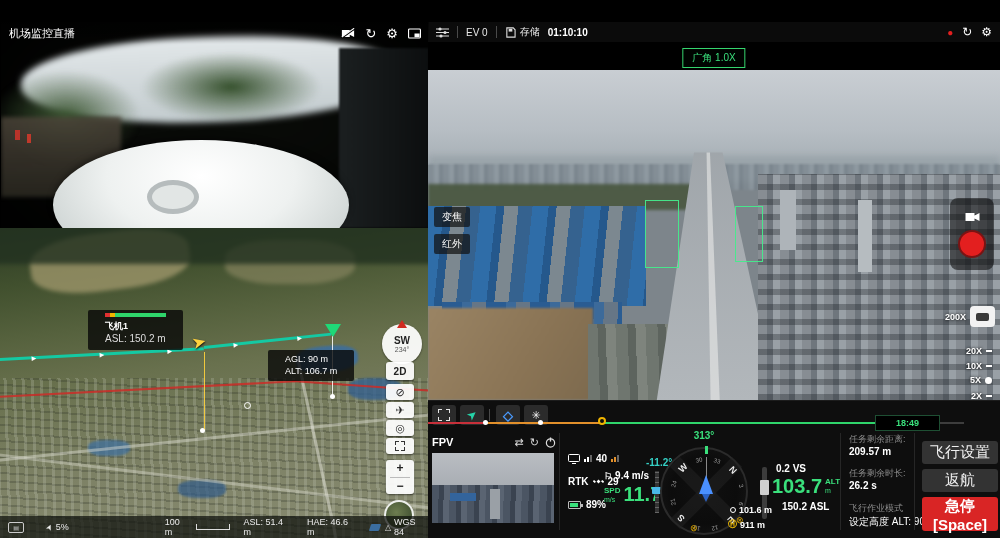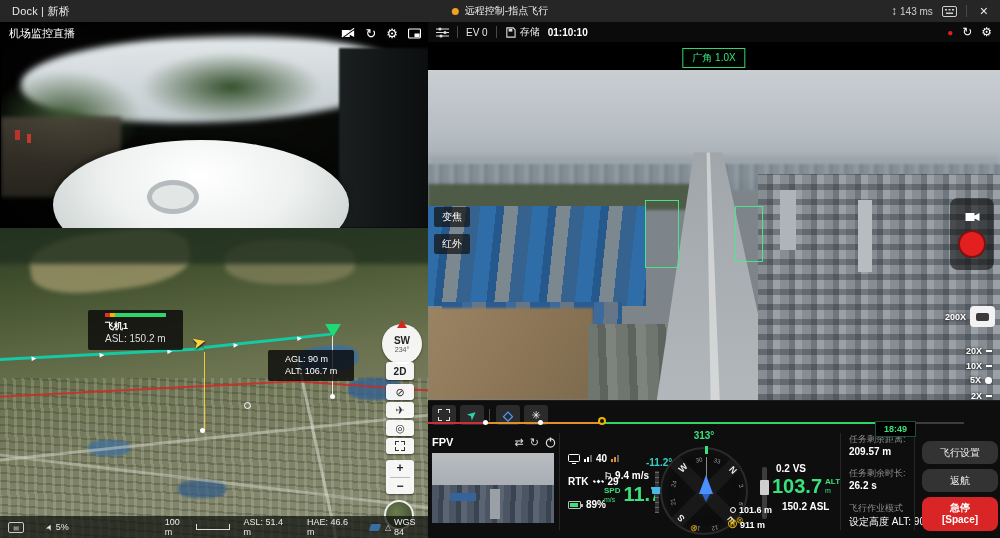--- a/index.html
+++ b/index.html
@@ -53,42 +53,42 @@
   #msg-glyph { width:13px; height:8px; background:#3a3a3a; border-radius:2px; position:relative; }
   #msg-glyph:after { content:""; position:absolute; left:2px; bottom:-3px; border:3px solid transparent; border-top-color:#3a3a3a; }
 
   
   #bpanel { left:428px; top:400px; width:572px; height:138px; background:#0e0e0e; border-top:1px solid #1c1c1c; }
   .tool-btn { position:absolute; top:4px; width:24px; height:20px; background:#2b2b2b; border-radius:3px; display:flex; align-items:center; justify-content:center; }
   #tl-base { position:absolute; left:0; top:21px; width:536px; height:2px; background:#3d3d3d; }
   .tl-seg { position:absolute; top:21px; height:2px; }
   .tl-dot { position:absolute; top:19px; width:5px; height:5px; border-radius:50%; background:#fff; }
   #tl-ring { position:absolute; left:170px; top:16px; width:8px; height:8px; border-radius:50%; border:2px solid #f0b400; background:#0e0e0e; z-index:2; }
-  #tl-time { position:absolute; left:447px; top:20px; background:#000; border:1px solid #1e4f33; color:#3ae07c; font-size:9px; font-weight:bold; padding:0 8px; line-height:14px; z-index:2; }
+  #tl-time { position:absolute; left:447px; top:14px; background:#000; border:1px solid #1e4f33; color:#3ae07c; font-size:9px; font-weight:bold; padding:0 20px; line-height:14px; z-index:2; }
 
   #fpv { position:absolute; left:4px; top:32px; width:124px; }
   #fpv-head { display:flex; align-items:center; height:18px; }
   #fpv-title { font-size:11px; font-weight:bold; color:#fff; }
   #fpv-icons { margin-left:auto; display:flex; gap:6px; align-items:center; color:#ddd; font-size:11px; }
   #fpv-thumb { position:relative; margin-top:2px; width:122px; height:70px; background:#3c434e; overflow:hidden; box-shadow:inset 0 0 18px 6px rgba(0,0,0,.65); }
 
   .tele-t { position:absolute; color:#fff; font-size:10px; font-weight:bold; white-space:nowrap; }
   #compass { position:absolute; left:232px; top:46px; width:88px; height:88px; border-radius:50%;
              background:radial-gradient(circle at 50% 50%, #101010 0%, #0c0c0c 55%, #181818 100%); border:2px solid #2b2b2b; }
   .cx { position:absolute; left:0; top:37px; width:88px; height:14px; background:rgba(34,34,34,.55); }
   .cl { position:absolute; font-size:9px; font-weight:bold; color:#ececec; }
   .cn { position:absolute; font-size:6px; color:#9a9a9a; }
   #ac-arrow { position:absolute; left:37px; top:26px; width:0; height:0; border-left:7px solid transparent; border-right:7px solid transparent; border-bottom:19px solid #4a90ff; }
   #ac-tail { position:absolute; left:40px; top:45px; width:0; height:0; border-left:4px solid transparent; border-right:4px solid transparent; border-top:8px solid #2b62c4; }
   .gim { position:absolute; color:#d9a400; font-size:9px; }
   .vgauge { position:absolute; background:#4a4a4a; }
   .mission-l { position:absolute; color:#8c8c8c; font-size:9px; white-space:nowrap; }
   .mission-v { position:absolute; color:#fff; font-size:10px; font-weight:bold; white-space:nowrap; }
   .pdiv { position:absolute; width:1px; background:#262626; top:32px; bottom:8px; }
-  .act-btn { position:absolute; left:494px; width:76px; height:23px; background:#333; color:#f0f0f0; font-size:10px; border:none; border-radius:8px; font-family:"Liberation Sans",sans-serif; }
+  .act-btn { position:absolute; left:494px; width:76px; height:23px; background:#333; color:#f0f0f0; font-size:15px; border:none; border-radius:3px; font-family:"Liberation Sans",sans-serif; }
   #estop { height:34px; background:#d92525; color:#fff; font-weight:bold; line-height:1.25; }
 
   
   .corner-frame { position:relative; width:12px; height:12px; }
   .corner-frame i { position:absolute; width:4px; height:4px; border:1.4px solid #e6e6e6; }
   .corner-frame i:nth-child(1){ left:0; top:0; border-right:none; border-bottom:none; }
   .corner-frame i:nth-child(2){ right:0; top:0; border-left:none; border-bottom:none; }
   .corner-frame i:nth-child(3){ left:0; bottom:0; border-right:none; border-top:none; }
   .corner-frame i:nth-child(4){ right:0; bottom:0; border-left:none; border-top:none; }
   .battery { position:relative; width:13px; height:8px; border:1px solid #bbb; border-radius:1px; }
@@ -96,42 +96,20 @@
   .battery:after { content:""; position:absolute; right:-3px; top:2px; width:2px; height:3px; background:#bbb; }
   .sigbars { display:inline-flex; align-items:flex-end; gap:1px; }
   .sigbars i { width:2px; background:#fff; }
   .scalebar { width:34px; height:6px; border-left:1.5px solid #ddd; border-right:1.5px solid #ddd; border-bottom:1.5px solid #ddd; }
 </style>
 </head>
 <body>
 
 <div id="app">
 
-  <div id="topbar" class="abs">
-    <span id="win-title">Dock | 新桥</span>
-    <div id="mode-wrap">
-      <span class="dot"></span>
-      <span style="font-size:10px;color:#eee;">远程控制-指点飞行</span>
-    </div>
-    <div id="top-right">
-      <span id="latency">
-        <span class="tb-ic">↕</span>
-        <span>143 ms</span>
-      </span>
-      <svg width="15" height="11" viewBox="0 0 15 11">
-          <rect x="0.5" y="0.5" width="14" height="10" rx="1.5" fill="none" stroke="#cfcfcf"></rect>
-          <rect x="3" y="3" width="2" height="1.5" fill="#cfcfcf"></rect>
-          <rect x="6.5" y="3" width="2" height="1.5" fill="#cfcfcf"></rect>
-          <rect x="10" y="3" width="2" height="1.5" fill="#cfcfcf"></rect>
-          <rect x="4" y="6.5" width="7" height="1.5" fill="#cfcfcf"></rect>
-        </svg>
-      <span class="vdiv"></span>
-      <span id="close-btn">×</span>
-    </div>
-  </div>
 
   <div id="dockcam" class="abs">
     <div id="dock-img">
       <div class="abs" style="left:20px;top:14px;width:380px;height:86px;background:linear-gradient(#e3e8ea,#c2cbce);border-radius:48%;filter:blur(3px);transform:rotate(-2deg);"></div>
       <div class="abs" style="left:-10px;top:48px;width:150px;height:95px;background:radial-gradient(closest-side,#3d5733,rgba(30,45,25,0));filter:blur(2px);"></div>
       <div class="abs" style="left:140px;top:30px;width:180px;height:70px;background:radial-gradient(closest-side,#35502c,rgba(30,45,25,0));filter:blur(2px);"></div>
       <div class="abs" style="left:0;top:95px;width:120px;height:80px;background:linear-gradient(#4a4238,#2c2a22);filter:blur(2px);opacity:.85;"></div>
       <div class="abs" style="left:14px;top:108px;width:5px;height:10px;background:#b8332a;filter:blur(.4px);"></div>
       <div class="abs" style="left:26px;top:112px;width:4px;height:9px;background:#c0392b;filter:blur(.4px);"></div>
       <div class="abs" style="left:338px;top:26px;width:90px;height:180px;background:linear-gradient(90deg,#1b1f20,#0c0e0f);filter:blur(1px);"></div>

